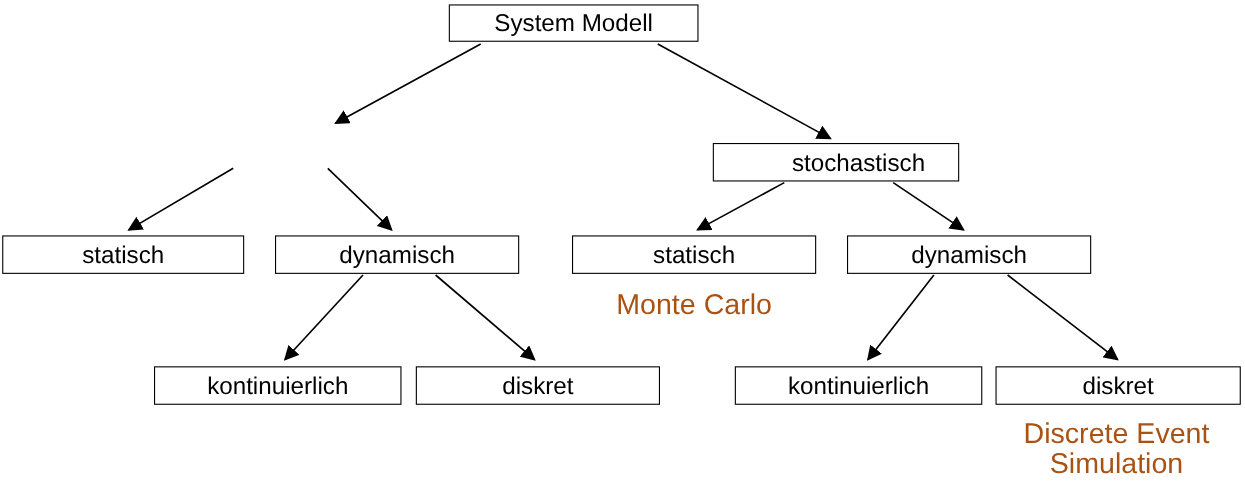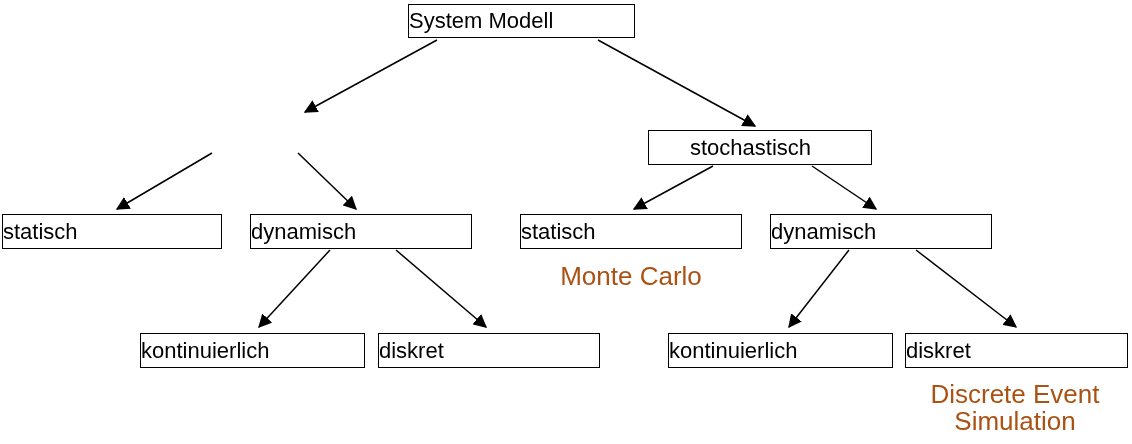--- a/index.html
+++ b/index.html
@@ -23,20 +23,21 @@
     height: 444px;
     pointer-events: none;
   }
   .node {
     position: absolute;
     box-sizing: border-box;
     border: 1.5px solid #000000;
     background: #ffffff;
     display: flex;
     align-items: center;
+    justify-content: center;
     font-size: 22px;
     color: #000000;
     white-space: nowrap;
   }
   .annotation {
     position: absolute;
     text-align: center;
     font-size: 26px;
     line-height: 27px;
     white-space: nowrap;

